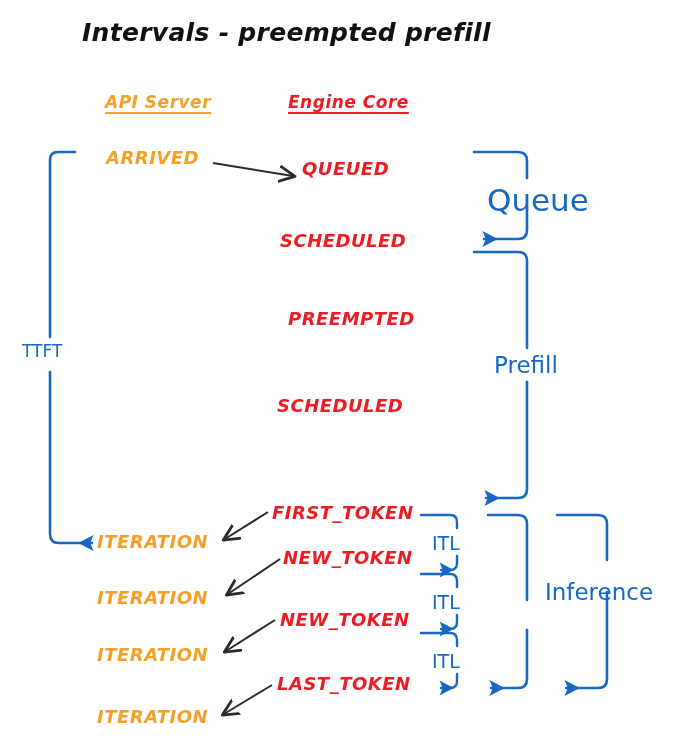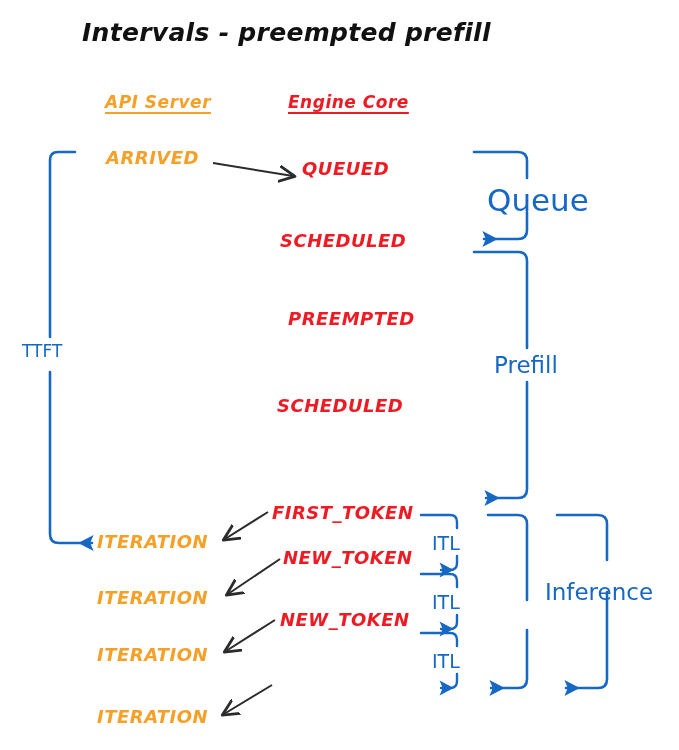--- a/index.html
+++ b/index.html
@@ -77,20 +77,21 @@
   <div class="hand state orange" style="left:97px; top:644px;">ITERATION</div>
   <div class="hand state orange" style="left:97px; top:706px;">ITERATION</div>
 
   <div class="hand state red" style="left:302px; top:158px;text-align:right;">QUEUED</div>
   <div class="hand state red" style="left:280px; top:230px;">SCHEDULED</div>
   <div class="hand state red" style="left:280px; top:308px;margin-left:8px;">PREEMPTED</div>
   <div class="hand state red" style="left:277px; top:395px;">SCHEDULED</div>
   <div class="hand state red" style="left:272px; top:502px;">FIRST_TOKEN</div>
   <div class="hand state red" style="left:283px; top:547px;">NEW_TOKEN</div>
   <div class="hand state red" style="left:280px; top:609px;">NEW_TOKEN</div>
+  <div class="hand state red" style="left:277px; top:673px;">LAST_TOKEN</div>
 
   <div class="blue-label" style="left:22px; top:341px; font-size:17px;">TTFT</div>
   <div class="blue-label" style="left:487px; top:182px; font-size:31px;">Queue</div>
   <div class="blue-label" style="left:494px; top:352px; font-size:23px;">Prefill</div>
   <div class="blue-label" style="left:432px; top:532px; font-size:19px;">ITL</div>
   <div class="blue-label" style="left:432px; top:591px; font-size:19px;">ITL</div>
   <div class="blue-label" style="left:432px; top:650px; font-size:19px;">ITL</div>
   <div class="blue-label" style="left:545px; top:567px; font-size:23px;margin-top:12px;">Inference</div>
 
   <svg id="svg-layer" viewBox="0 0 679 750">

